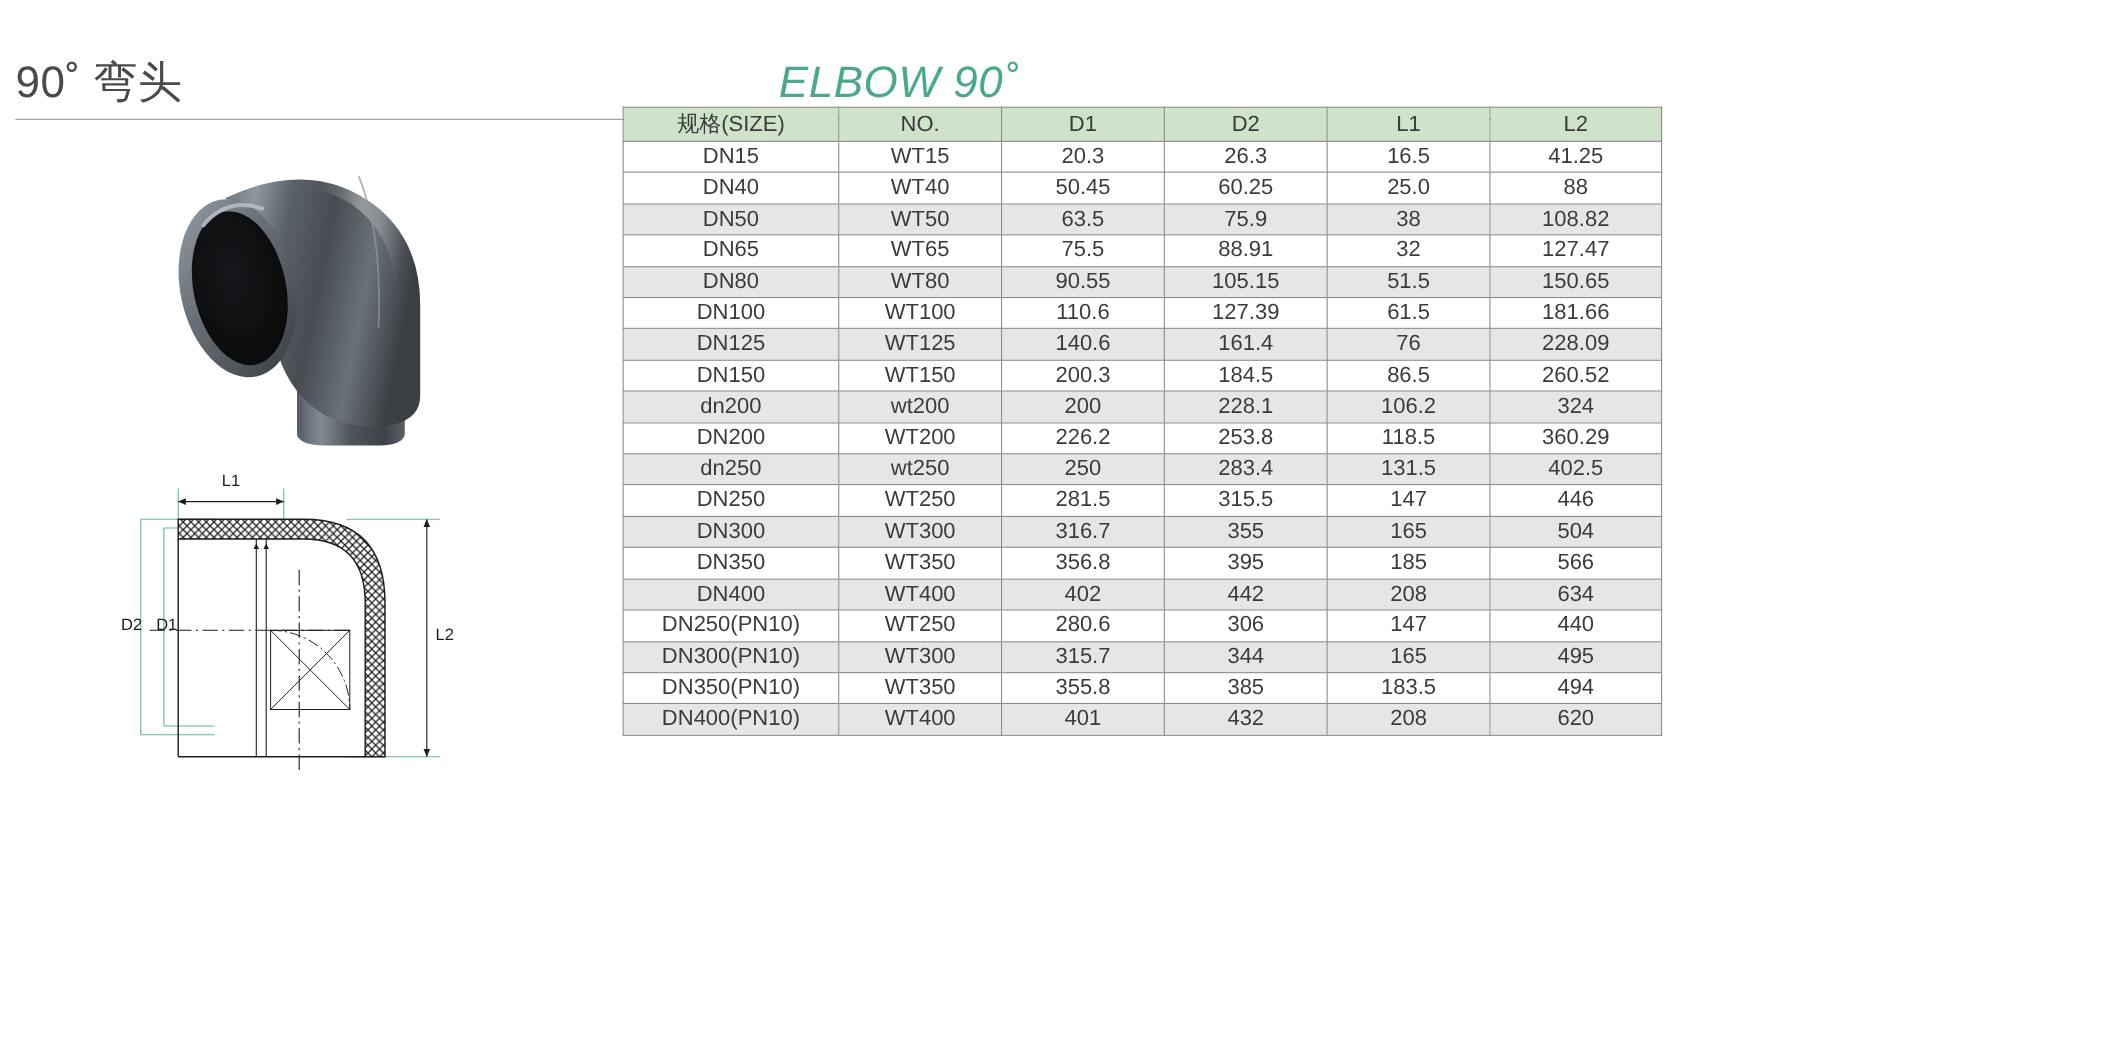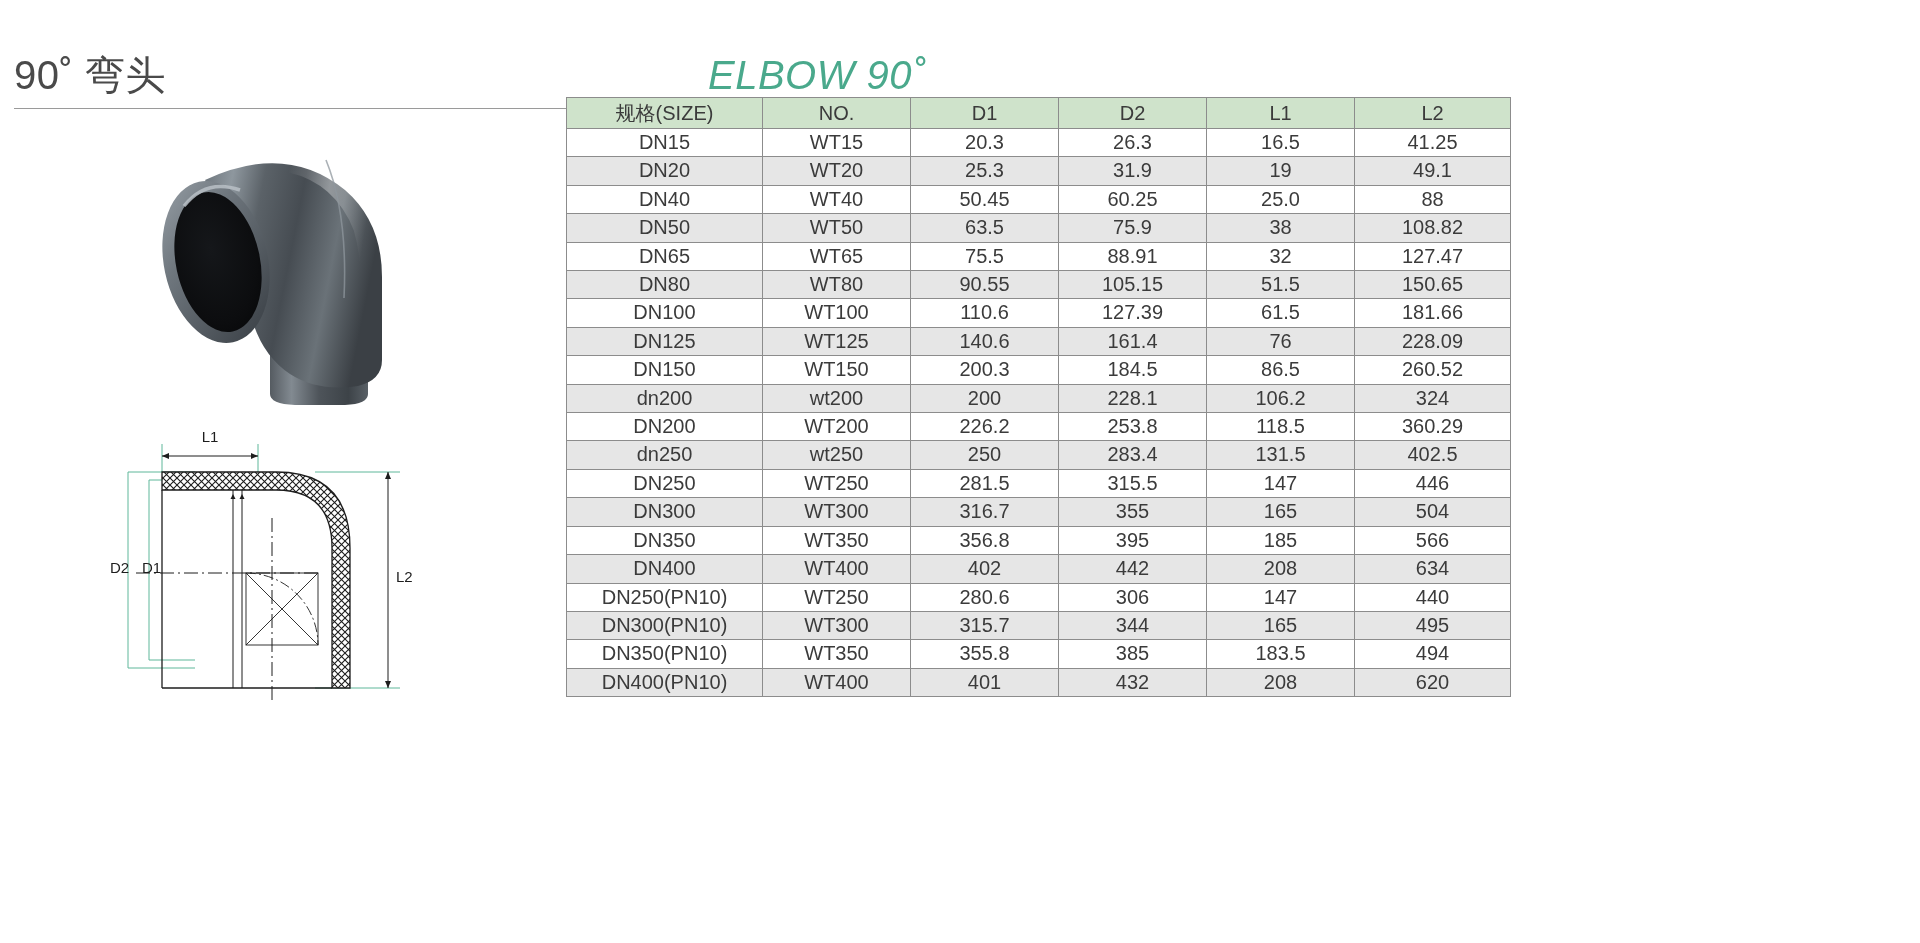--- a/index.html
+++ b/index.html
@@ -282,28 +282,20 @@
     </thead>
     <tbody id="spec-body">
         <tr class="odd">
           <td>DN15</td>
           <td>WT15</td>
           <td>20.3</td>
           <td>26.3</td>
           <td>16.5</td>
           <td>41.25</td>
         </tr>
-        <tr class="even">
-          <td>DN20</td>
-          <td>WT20</td>
-          <td>25.3</td>
-          <td>31.9</td>
-          <td>19</td>
-          <td>49.1</td>
-        </tr>
         <tr class="odd">
           <td>DN40</td>
           <td>WT40</td>
           <td>50.45</td>
           <td>60.25</td>
           <td>25.0</td>
           <td>88</td>
         </tr>
         <tr class="even">
           <td>DN50</td>

